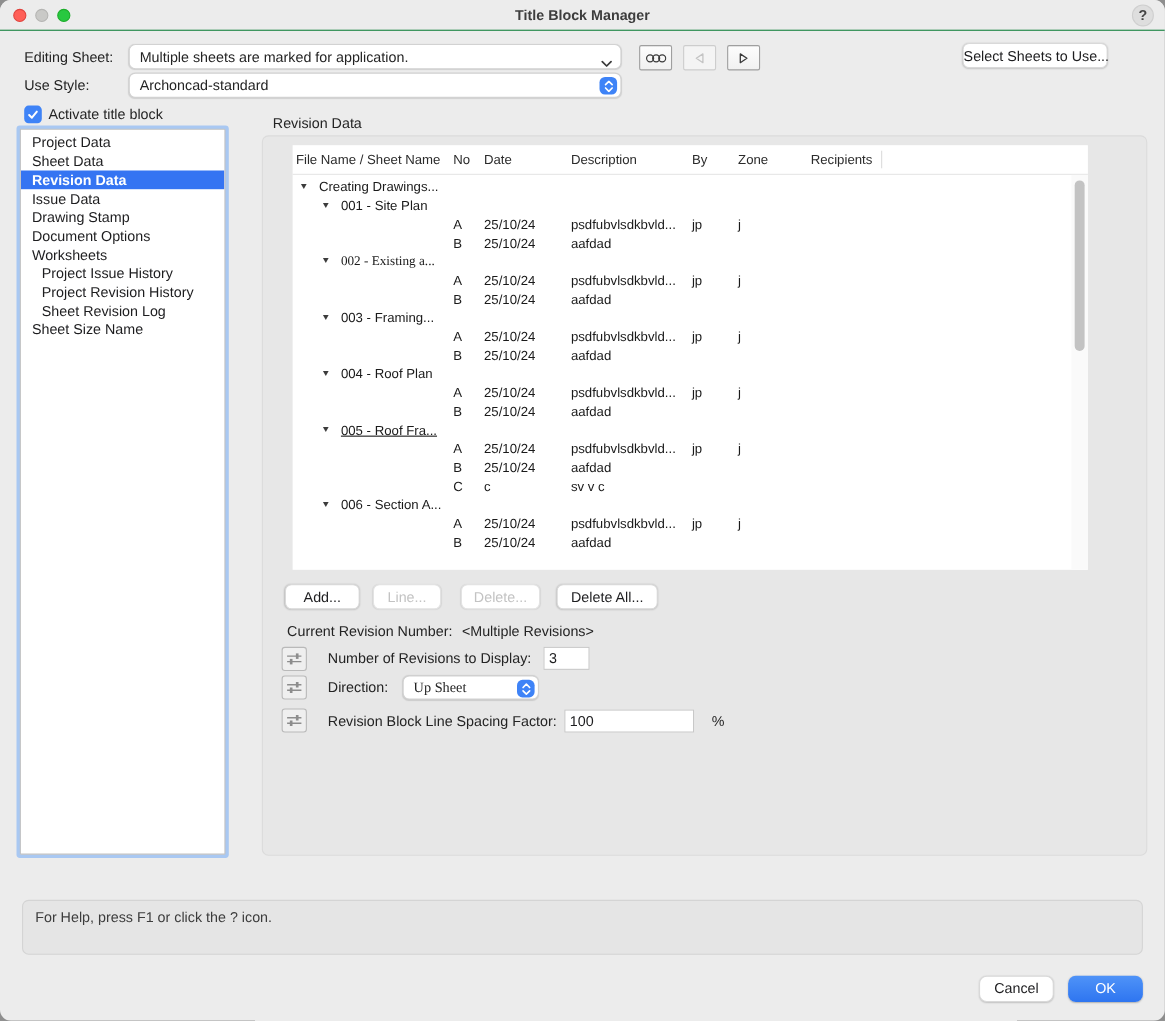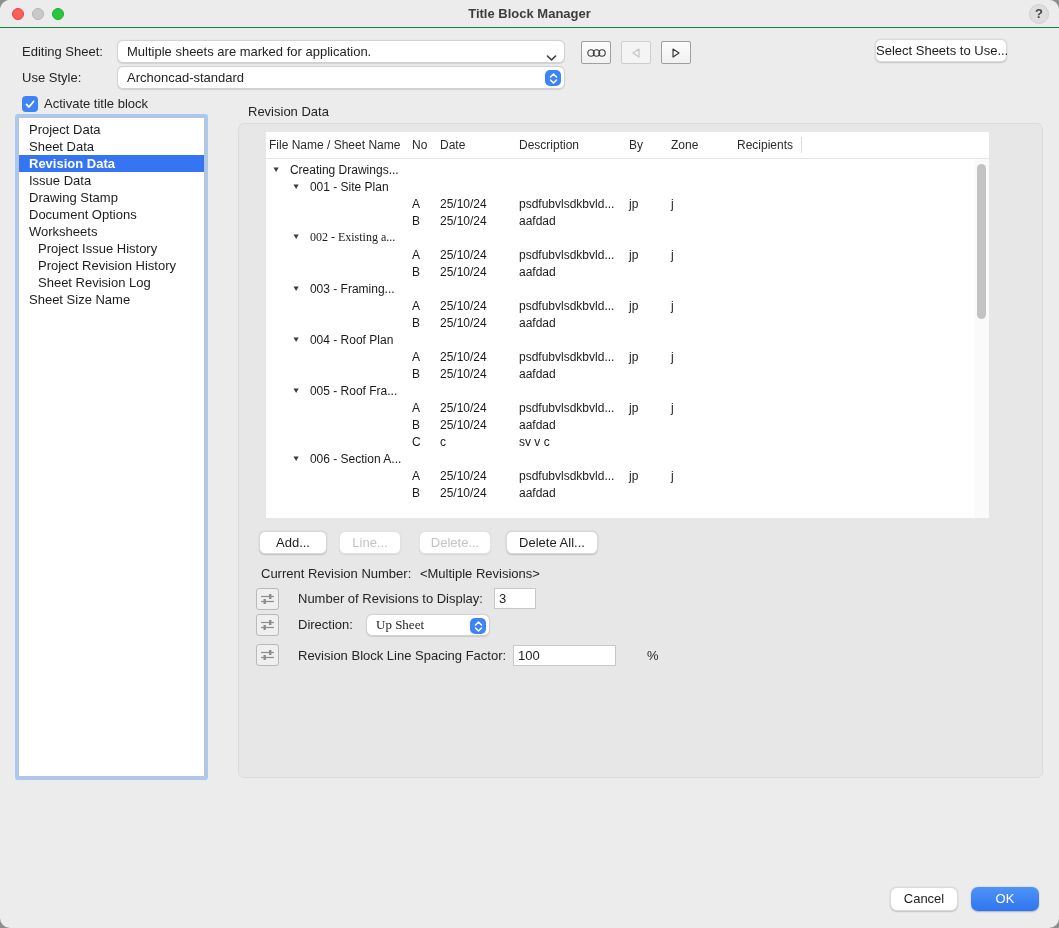--- a/index.html
+++ b/index.html
@@ -245,21 +245,21 @@
             <span></span>
             <span>B</span>
             <span>25/10/24</span>
             <span>aafdad</span>
             <span></span>
             <span></span>
             <span></span>
             <span></span>
           </div>
           <div class="trow">
-            <span class="gname l2" style="grid-column: 1 / -1;"><span class="tri">▼</span><span>005 - Roof Fra...</span></span>
+            <span class="gname l2" style="grid-column: 1 / -1; text-decoration: underline;"><span class="tri">▼</span><span>005 - Roof Fra...</span></span>
           </div>
           <div class="trow">
             <span></span>
             <span>A</span>
             <span>25/10/24</span>
             <span>psdfubvlsdkbvld...</span>
             <span>jp</span>
             <span>j</span>
             <span></span>
             <span></span>
@@ -354,20 +354,23 @@
 
     <div class="iconbtn" style="left:17px;top:520px;">
       <svg width="15" height="12" viewBox="0 0 15 12">
         <line x1="1" y1="3.5" x2="14" y2="3.5" stroke="#8d8d8d" stroke-width="1.2"></line>
         <rect x="9" y="1" width="2.4" height="5" fill="#8d8d8d"></rect>
         <line x1="1" y1="8.5" x2="14" y2="8.5" stroke="#8d8d8d" stroke-width="1.2"></line>
         <rect x="3.5" y="6" width="2.4" height="5" fill="#8d8d8d"></rect>
       </svg>
     </div>
     <div class="crlabel" style="left:59px;top:524px;">Revision Block Line Spacing Factor:</div>
-    <input class="field" style="left: 274px; top: 521px; width: 103px;" value="100">
+    <input class="field" style="left: 274px; top: 521px; width: 118px;" value="100">
     <div class="crlabel" style="left:408px;top:524px;">%</div>
   </div>
 
+  <div class="helpbar">
+    <div>For Help, press F1 or click the ? icon.</div>
+  </div>
   <div class="pushbtn btn-cancel">Cancel</div>
   <div class="btn-ok">OK</div>
 
 </div>
 
 </body></html>

